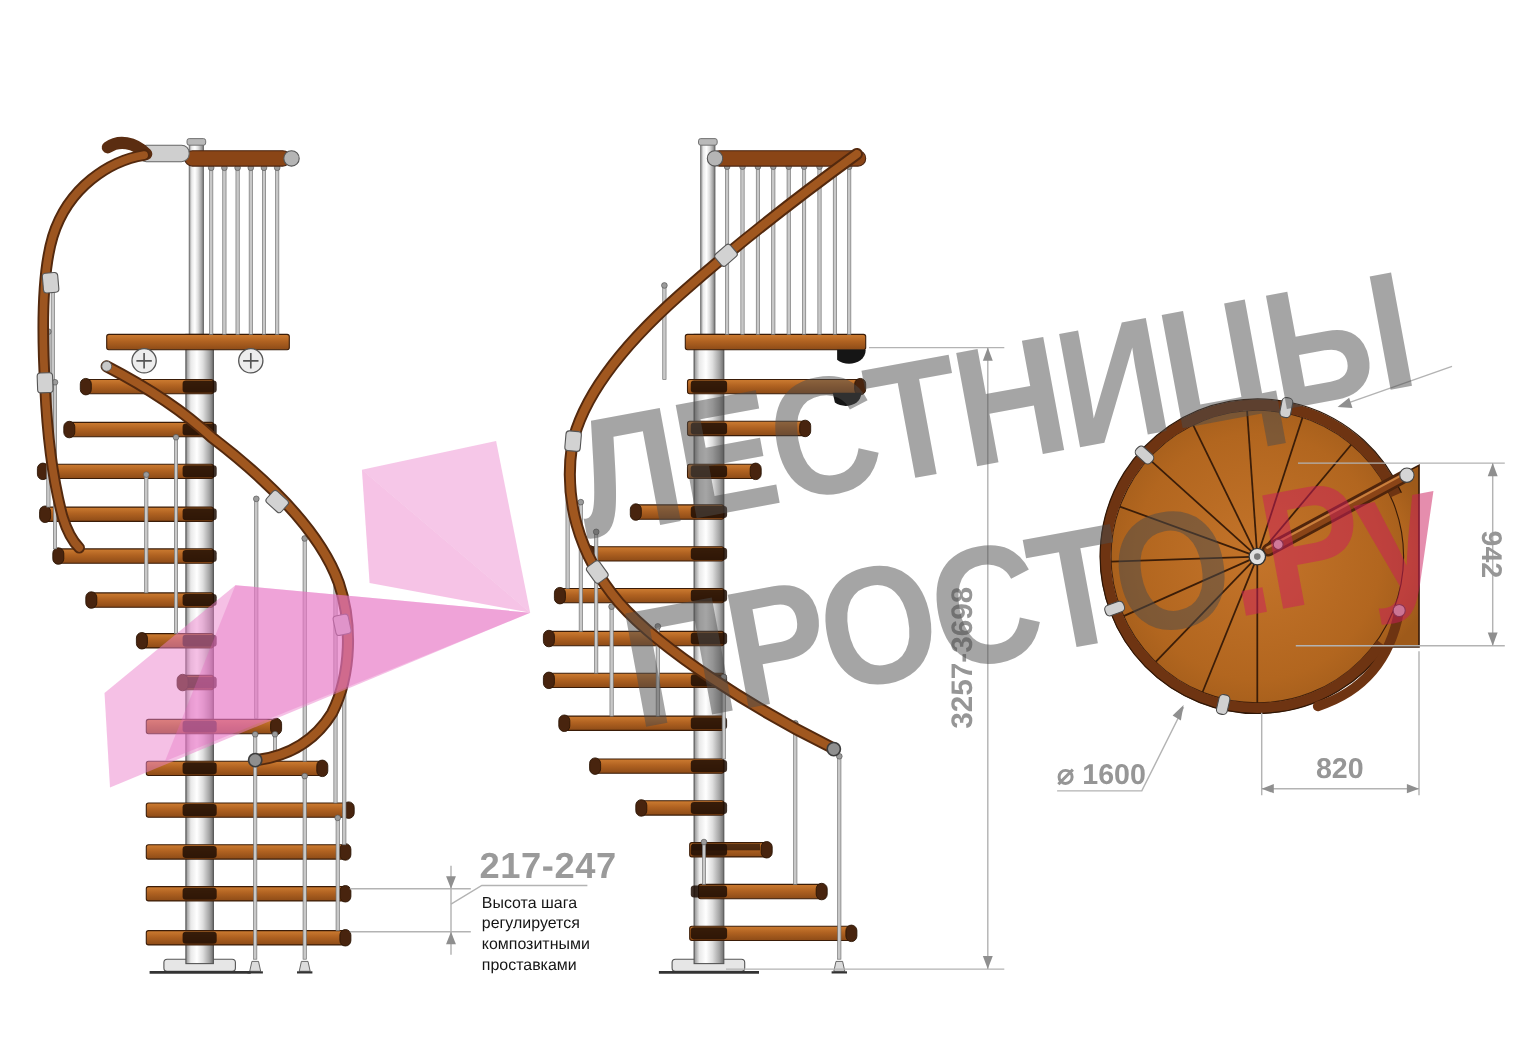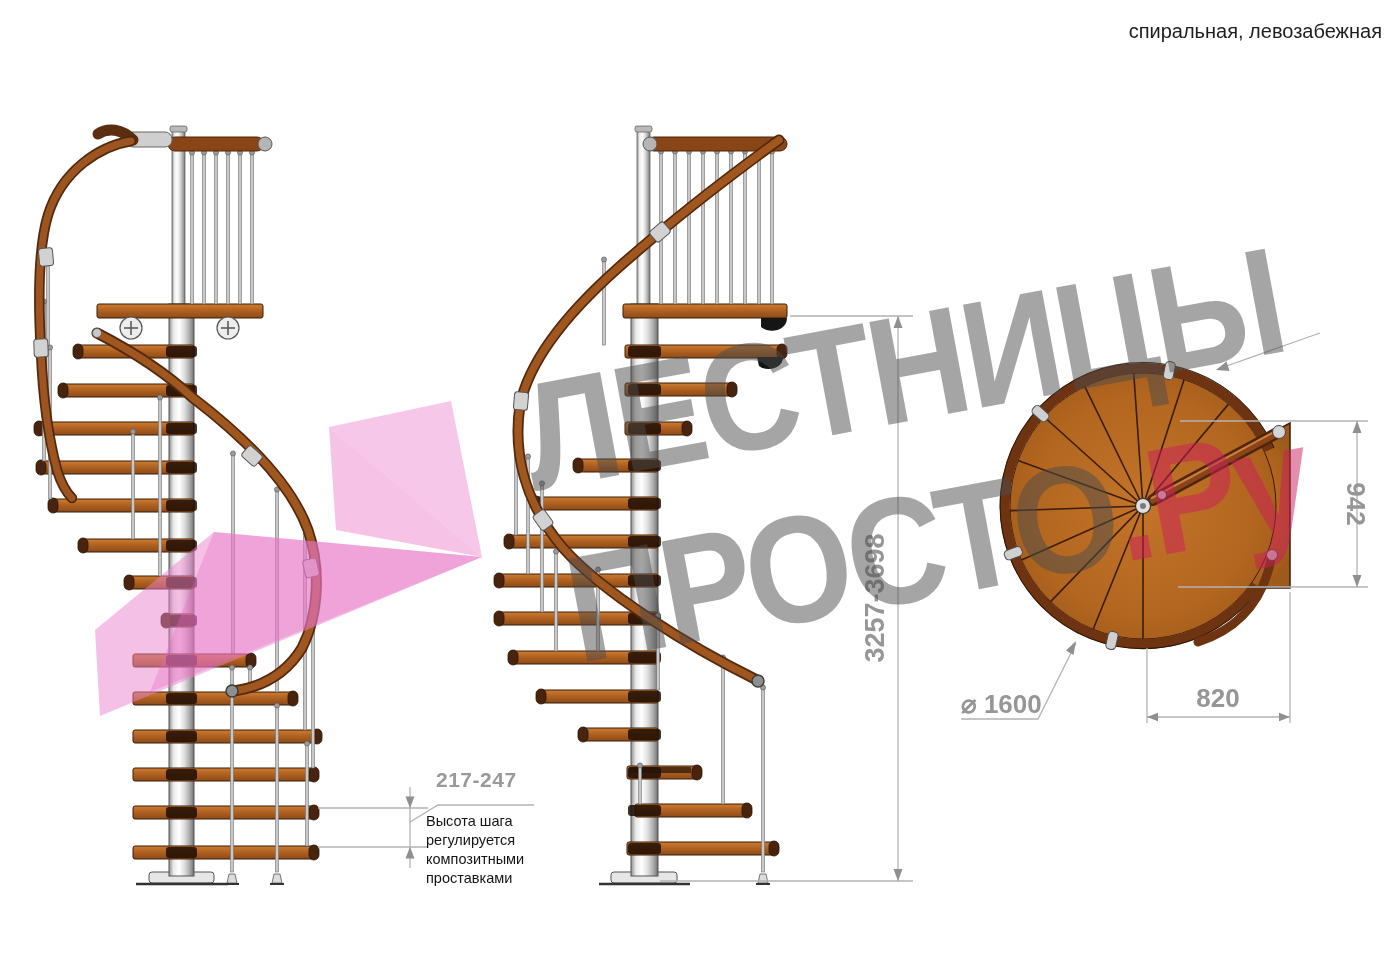--- a/index.html
+++ b/index.html
@@ -7,22 +7,22 @@
          font-family:"Liberation Sans",sans-serif;}
   svg{position:absolute;left:0;top:0;}
   .hdr{position:absolute;top:20px;right:18px;text-align:right;font-size:20px;line-height:23px;
        color:#1e1e1e;font-weight:500;}
   .wm{position:absolute;left:508px;top:352px;transform:rotate(-10.5deg) scale(0.9,1);
       transform-origin:0 0;font-weight:bold;font-size:152px;line-height:1.17;
       letter-spacing:-4px;color:rgba(75,75,75,0.5);white-space:nowrap;pointer-events:none;}
   .wm .l2{margin-left:14px;}
   .wm .ru{color:rgba(203,28,92,0.5);}
   .dimtxt{position:absolute;font-weight:bold;color:#9a9a9a;}
-  #d217{left:436px;top:768px;font-size:21px;letter-spacing:.5px;}
-  #note{position:absolute;left:426px;top:812px;width:150px;font-size:14.5px;line-height:1.32;
+  #d217{left:436px;top:768px;font-size:33px;letter-spacing:.5px;}
+  #note{position:absolute;left:438px;top:812px;width:150px;font-size:14.5px;line-height:1.32;
         color:#141414;white-space:pre-line;}
 </style>
 </head>
 <body>
 
 <div id="stage">
 
 <svg width="1400" height="953" viewBox="0 0 1400 953">
   <defs>
     <linearGradient id="pg" x1="0" y1="0" x2="1" y2="0">
@@ -343,21 +343,20 @@
     <polygon points="214,532 482,557 150,692" fill="#e566be" fill-opacity="0.33"></polygon>
   </g>
 </svg>
 
 <div class="wm">
       <div class="l1"><span>ЛЕСТНИЦЫ</span></div>
       <div class="l2"><span>ПРОСТО</span><span class="ru">.Ру</span></div>
     </div>
 
 <div class="hdr">
-  <div>спиральная, левозабежная</div>
 </div>
 
 <div class="dimtxt" id="d217">217-247</div>
 <div id="note">Высота шага
 регулируется
 композитными
 проставками</div>
 
 </div>
 

